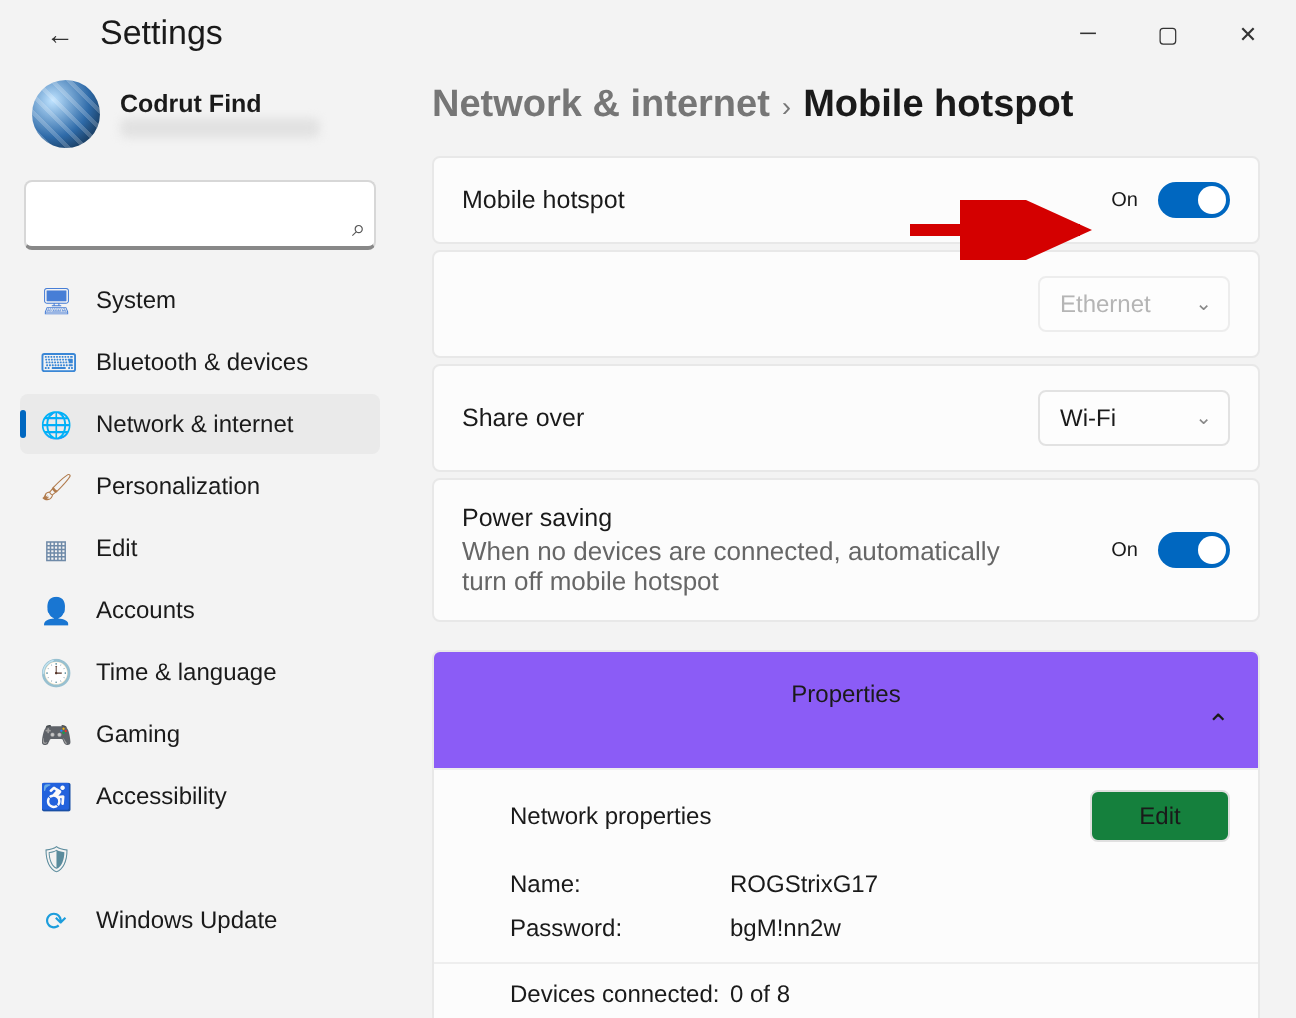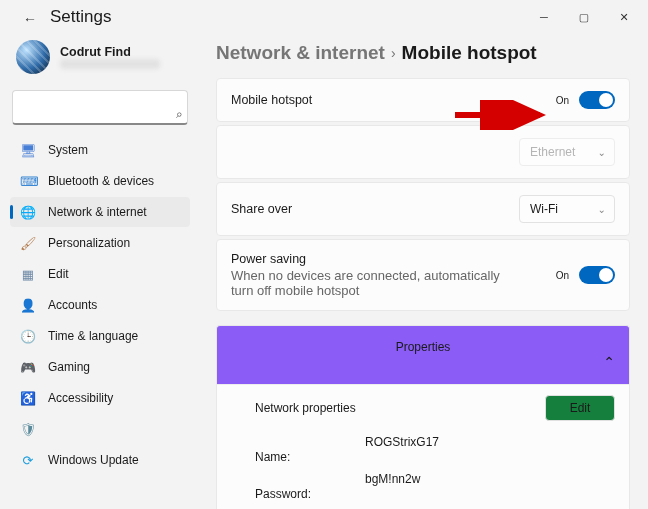--- a/index.html
+++ b/index.html
@@ -38,21 +38,21 @@
   .select { margin-left: auto; border: 1px solid #e2e2e2; background: #fdfdfd; border-radius: 4px; height: 28px; min-width: 96px; display: flex; align-items: center; padding: 0 8px 0 10px; font-size: 12px; gap: 12px; color: inherit; }
   .select.disabled { color: #b5b5b5; border-color: #ededed; }
   .select .dd { margin-left: auto; font-size: 10px; color: #888; }
   .expander { background: #8b5cf6; border: 1px solid #e8e8e8; border-bottom: none; border-radius: 4px 4px 0 0; margin-top: 14px; padding: 14px 14px; display:flex; align-items:center;flex-direction:column; }
   .expander .chevup { margin-left:auto; font-size:14px; }
   .props { background: #fcfcfc; border: 1px solid #e8e8e8; border-top: 1px solid #eee; border-radius: 0 0 4px 4px; padding: 10px 14px 4px 14px; }
   .props .row1 { display:flex; align-items:center; margin-bottom:10px;text-align:right; }
   .props .row1 .np { margin-left: 24px; }
   .editbtn { margin-left:auto; border:1px solid #e0e0e0; background:#15803d; border-radius:4px; height:26px; width:70px; display:flex; align-items:center; justify-content:center; font-size:12px; }
   .kv { display:flex; padding: 4px 0 4px 24px; font-size:12px; }
-  .kv .k { width: 110px; margin-top: 15px; }
+  .kv .k { width: 110px; }
   .propsep { border-top:1px solid #eee; margin: 6px -14px 0 -14px; }
   .dev { display:flex; padding: 8px 0 6px 24px; font-size:12px; }
   .dev .k { width: 110px; }
   .arrow { position: absolute; left: 450px; top: 100px; pointer-events:none; }
 
   .ic-sys{color:#477ed6}.ic-bt{color:#3a87d6}.ic-net{color:#2aa3d6}.ic-per{color:#b07a4b}.ic-app{color:#6f8aa8}.ic-acc{color:#5aa8a0}.ic-time{color:#4a90c2}.ic-game{color:#8c8c8c}.ic-access{color:#4e7fbb}.ic-priv{color:#5a8b9c}.ic-wu{color:#1c9ddc}
 </style>
 </head>
 <body>
 
@@ -175,20 +175,21 @@
       <div class="kv">
           <span class="k">Name:</span>
           <span>ROGStrixG17</span>
         </div>
       <div class="kv">
           <span class="k">Password:</span>
           <span>bgM!nn2w</span>
         </div>
       <div class="propsep"></div>
       <div class="dev">
+          <span class="k">Devices connected:</span>
           <span>0 of 8</span>
         </div>
     </div>
   </div>
 </div>
 
 <svg class="arrow" width="110" height="30">
   <defs>
       <marker id="ah" markerWidth="12" markerHeight="12" refX="10" refY="5" orient="auto">
         <path d="M0,0 L11,5 L0,10 Z" fill="#d40000"></path>

